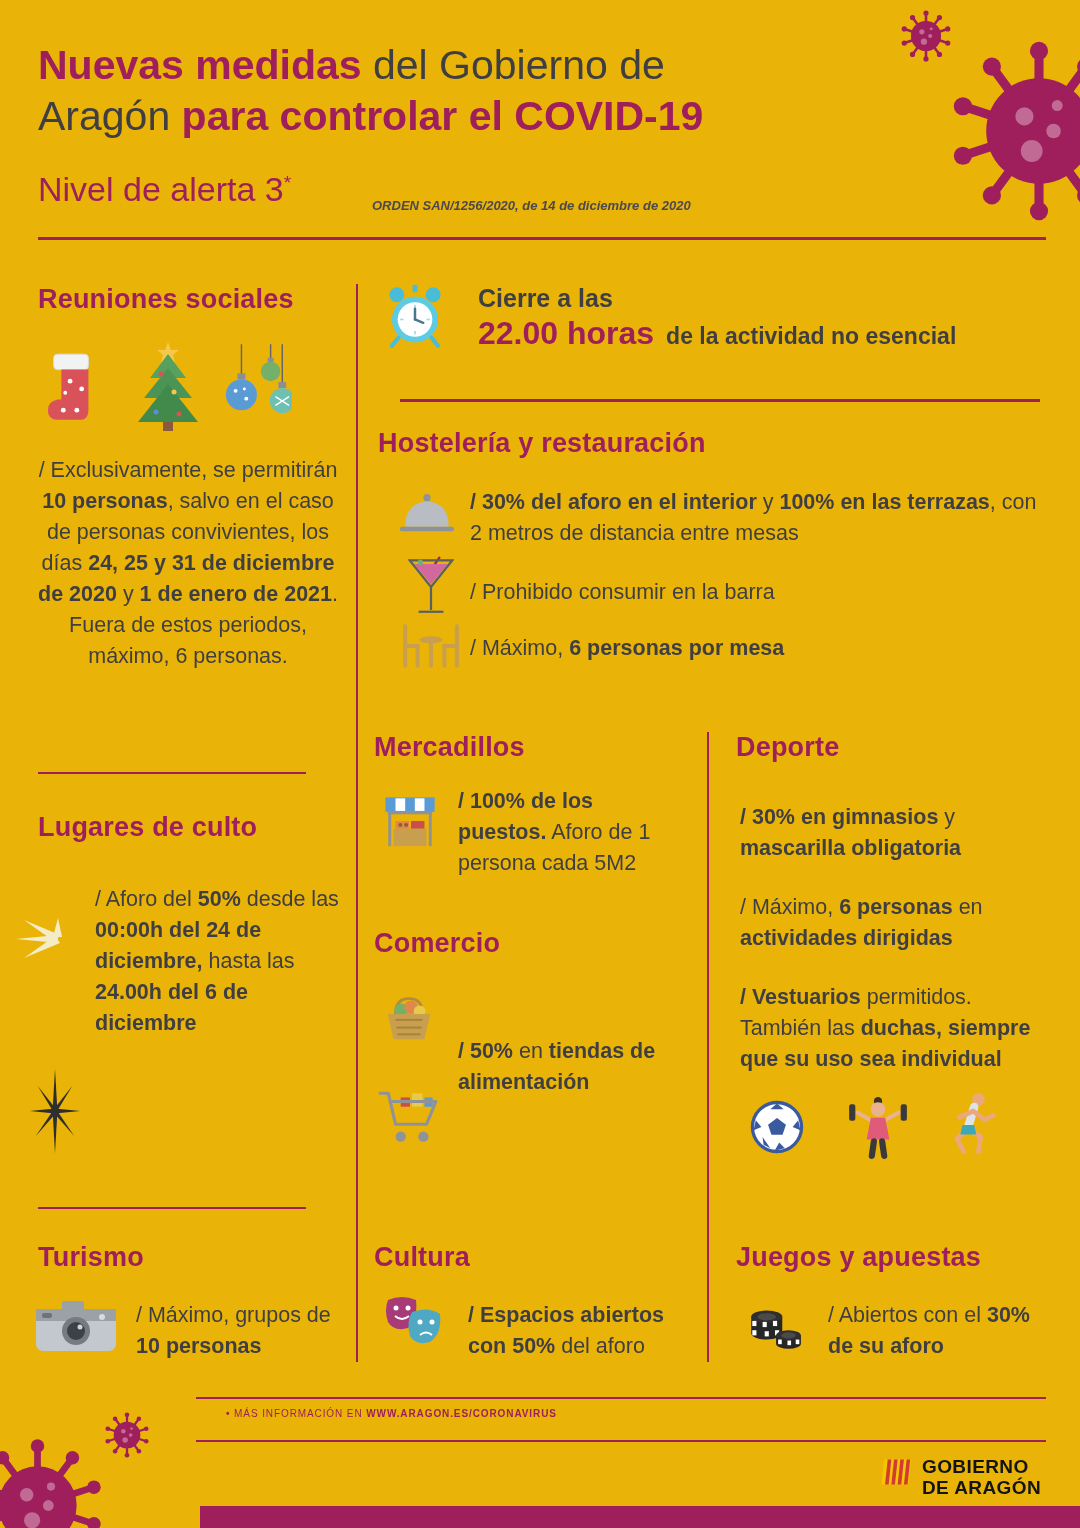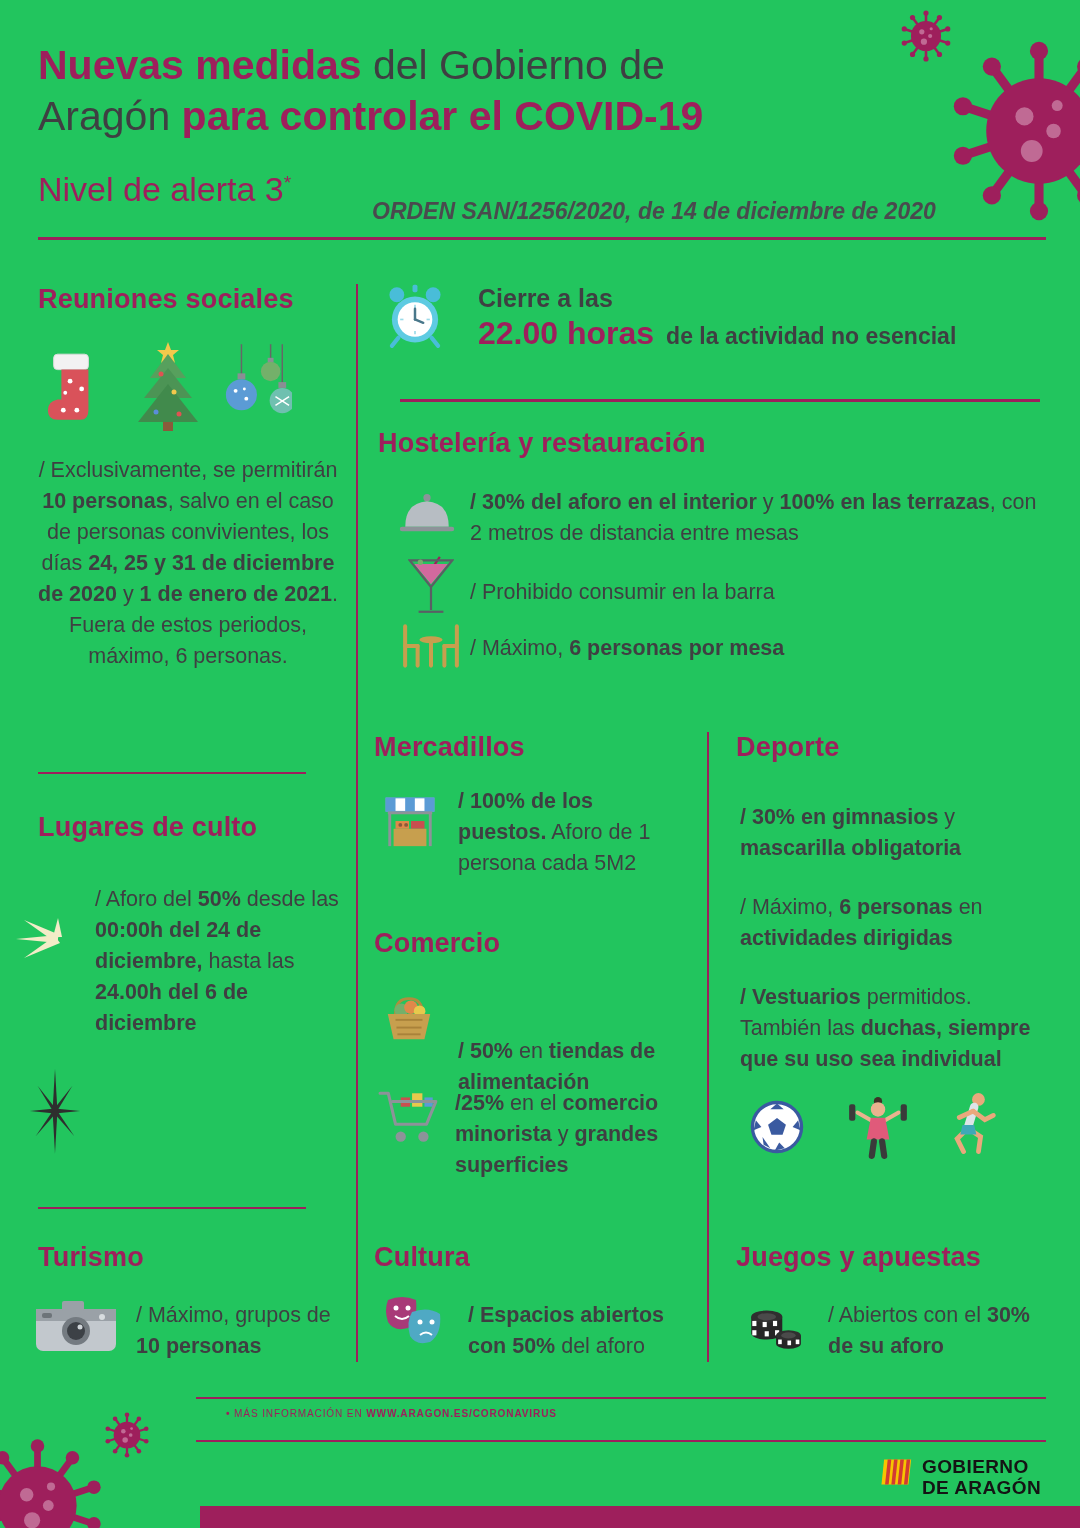--- a/index.html
+++ b/index.html
@@ -1,25 +1,25 @@
 <!DOCTYPE html>
 <html lang="es" style="--accent: #9e1f5c;"><head>
 <meta charset="utf-8">
 <style>
   :root { --accent:#9e1f5c; --ink:#3f3f42; }
   * { margin:0; padding:0; box-sizing:border-box; }
   body { background:#fff; font-family:"Liberation Sans", sans-serif; }
-  .page { position:relative; width:1080px; height:1528px; background:#22c55e; overflow:hidden; color:var(--ink);padding-left:24px; }
+  .page { position:relative; width:1080px; height:1528px; background:#eab308; overflow:hidden; color:var(--ink);padding-left:24px; }
   .b { font-weight:700; }
   .accent { color:var(--accent); }
 
   .title { position:absolute; left:38px; top:40px; font-size:41px; line-height:51px; font-weight:400; color:var(--ink); }
   .alert { position:absolute; left:38px; top:170px; font-size:34px; color:var(--accent); }
   .alert .sup { font-size:19px; vertical-align:super; }
-  .order { position:absolute; left:372px; top:198px; font-size:23px; font-style:italic; font-weight:700; color:#4a4a4e; }
+  .order { position:absolute; left:372px; top:198px; font-size:13px; font-style:italic; font-weight:700; color:#4a4a4e; }
 
   .rule { position:absolute; background:var(--accent); }
   .vrule { position:absolute; width:2px; background:var(--accent); }
 
   .sec-heading { position:absolute; font-size:27px; font-weight:700; color:var(--accent); letter-spacing:.2px; }
   .txt { position:absolute; font-size:21.5px; line-height:1.44; color:var(--ink); }
 
   .curfew-text { position:absolute; left:478px; top:284px; }
   .curfew-line1 { font-size:25px; font-weight:700; }
   .curfew-line2 { display:flex; align-items:baseline; gap:12px; margin-top:2px; }
@@ -306,21 +306,20 @@
   <div class="icon" style="left:378px; top:1084px; width:64px; height:64px;">
     <svg viewBox="0 0 62 60">
       <rect x="22" y="12" width="9" height="9" fill="#c94f4f"></rect>
       <rect x="33" y="8" width="10" height="13" fill="#e7c94c"></rect>
       <rect x="45" y="12" width="8" height="9" fill="#5b9bd5"></rect>
       <path d="M2,8 h8 l7,30 h30 l9,-22 h-42" fill="none" stroke="#8d9399" stroke-width="3" stroke-linecap="round" stroke-linejoin="round"></path>
       <circle cx="22" cy="50" r="5" fill="#8d9399"></circle>
         <circle cx="44" cy="50" r="5" fill="#8d9399"></circle>
     </svg>
   </div>
-  <p class="txt" style="left:455px; top:1088px; width:245px;"><span class="b">/25%</span><span> en el </span><span class="b">comercio minorista</span><span> y </span><span class="b">grandes superficies</span></p>
 
   <h2 class="sec-heading" style="left:374px; top:1242px;">Cultura</h2>
   <div class="icon" style="left:382px; top:1294px; width:70px; height:58px;">
     <svg viewBox="0 0 70 58">
       <path d="M6,6 Q20,0 34,6 Q36,26 26,34 Q12,38 6,28 Q2,16 6,6Z" fill="#a83a78"></path>
       <circle cx="14" cy="14" r="2.5" fill="#fff"></circle>
         <circle cx="26" cy="14" r="2.5" fill="#fff"></circle>
       <path d="M13,22 Q20,28 27,22" stroke="#fff" stroke-width="2" fill="none"></path>
       <path d="M30,18 Q46,12 58,20 Q60,40 48,48 Q34,52 28,42 Q24,28 30,18Z" fill="#4fa9c4"></path>
       <circle cx="38" cy="28" r="2.5" fill="#fff"></circle>

